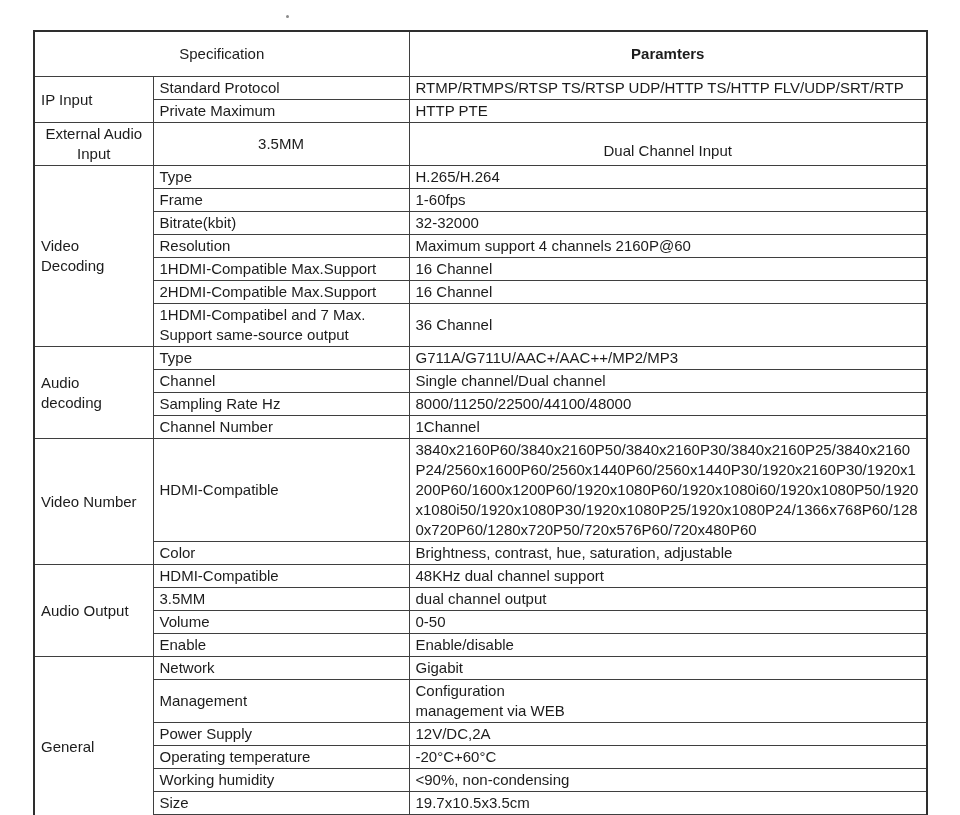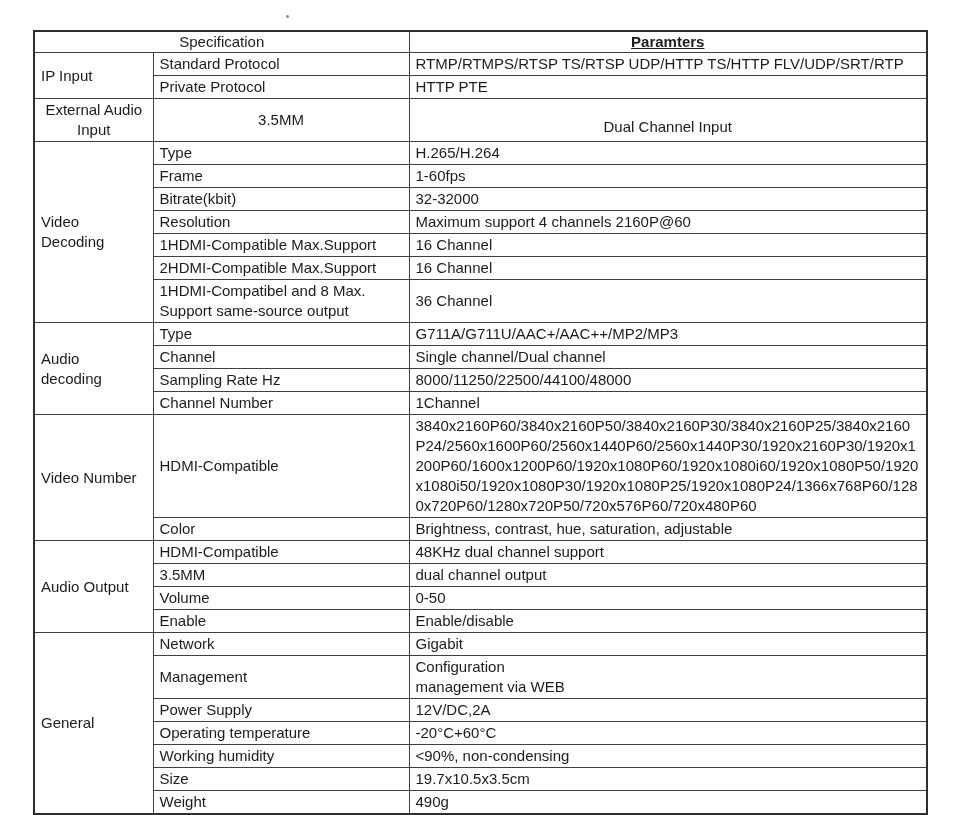--- a/index.html
+++ b/index.html
@@ -36,27 +36,26 @@
   .spec-table td {
     border: 1px solid #3f3f3f;
     font-size: 15px;
     line-height: 20px;
     color: #1c1c1c;
     padding: 1px 6px;
     overflow: hidden;
   }
   .spec-table thead th {
     height: 18px;
-    padding: 0 6px;
+    padding: 12px 6px;
     text-align: center;
     font-weight: normal;
   }
   .spec-table thead th.params-header {
     font-weight: bold;
-    text-decoration: underline;
   }
   .spec-table tbody tr { height: 21px; }
   td.category {
     vertical-align: middle;
     white-space: pre-line;
   }
   td.spec {
     vertical-align: middle;
   }
   td.param {
@@ -91,21 +90,21 @@
         <th class="params-header">Paramters</th>
       </tr>
     </thead>
     <tbody>
         <tr class="sec-0 row-0">
           <td rowspan="2" class="category">IP Input</td>
           <td class="spec">Standard Protocol</td>
           <td class="param">RTMP/RTMPS/RTSP TS/RTSP UDP/HTTP TS/HTTP FLV/UDP/SRT/RTP</td>
         </tr>
         <tr class="sec-0 row-1">
-          <td class="spec">Private Protocol</td>
+          <td class="spec">Private Maximum</td>
           <td class="param">HTTP PTE</td>
         </tr>
         <tr class="sec-1 row-0">
           <td rowspan="1" class="category">External Audio
 Input</td>
           <td class="spec">3.5MM</td>
           <td class="param">Dual Channel Input</td>
         </tr>
         <tr class="sec-2 row-0">
           <td rowspan="7" class="category">Video
@@ -127,21 +126,21 @@
         </tr>
         <tr class="sec-2 row-4">
           <td class="spec">1HDMI-Compatible Max.Support</td>
           <td class="param">16 Channel</td>
         </tr>
         <tr class="sec-2 row-5">
           <td class="spec">2HDMI-Compatible Max.Support</td>
           <td class="param">16 Channel</td>
         </tr>
         <tr class="sec-2 row-6">
-          <td class="spec">1HDMI-Compatibel and 8 Max. Support same-source output</td>
+          <td class="spec">1HDMI-Compatibel and 7 Max. Support same-source output</td>
           <td class="param">36 Channel</td>
         </tr>
         <tr class="sec-3 row-0">
           <td rowspan="4" class="category">Audio
 decoding</td>
           <td class="spec">Type</td>
           <td class="param">G711A/G711U/AAC+/AAC++/MP2/MP3</td>
         </tr>
         <tr class="sec-3 row-1">
           <td class="spec">Channel</td>

